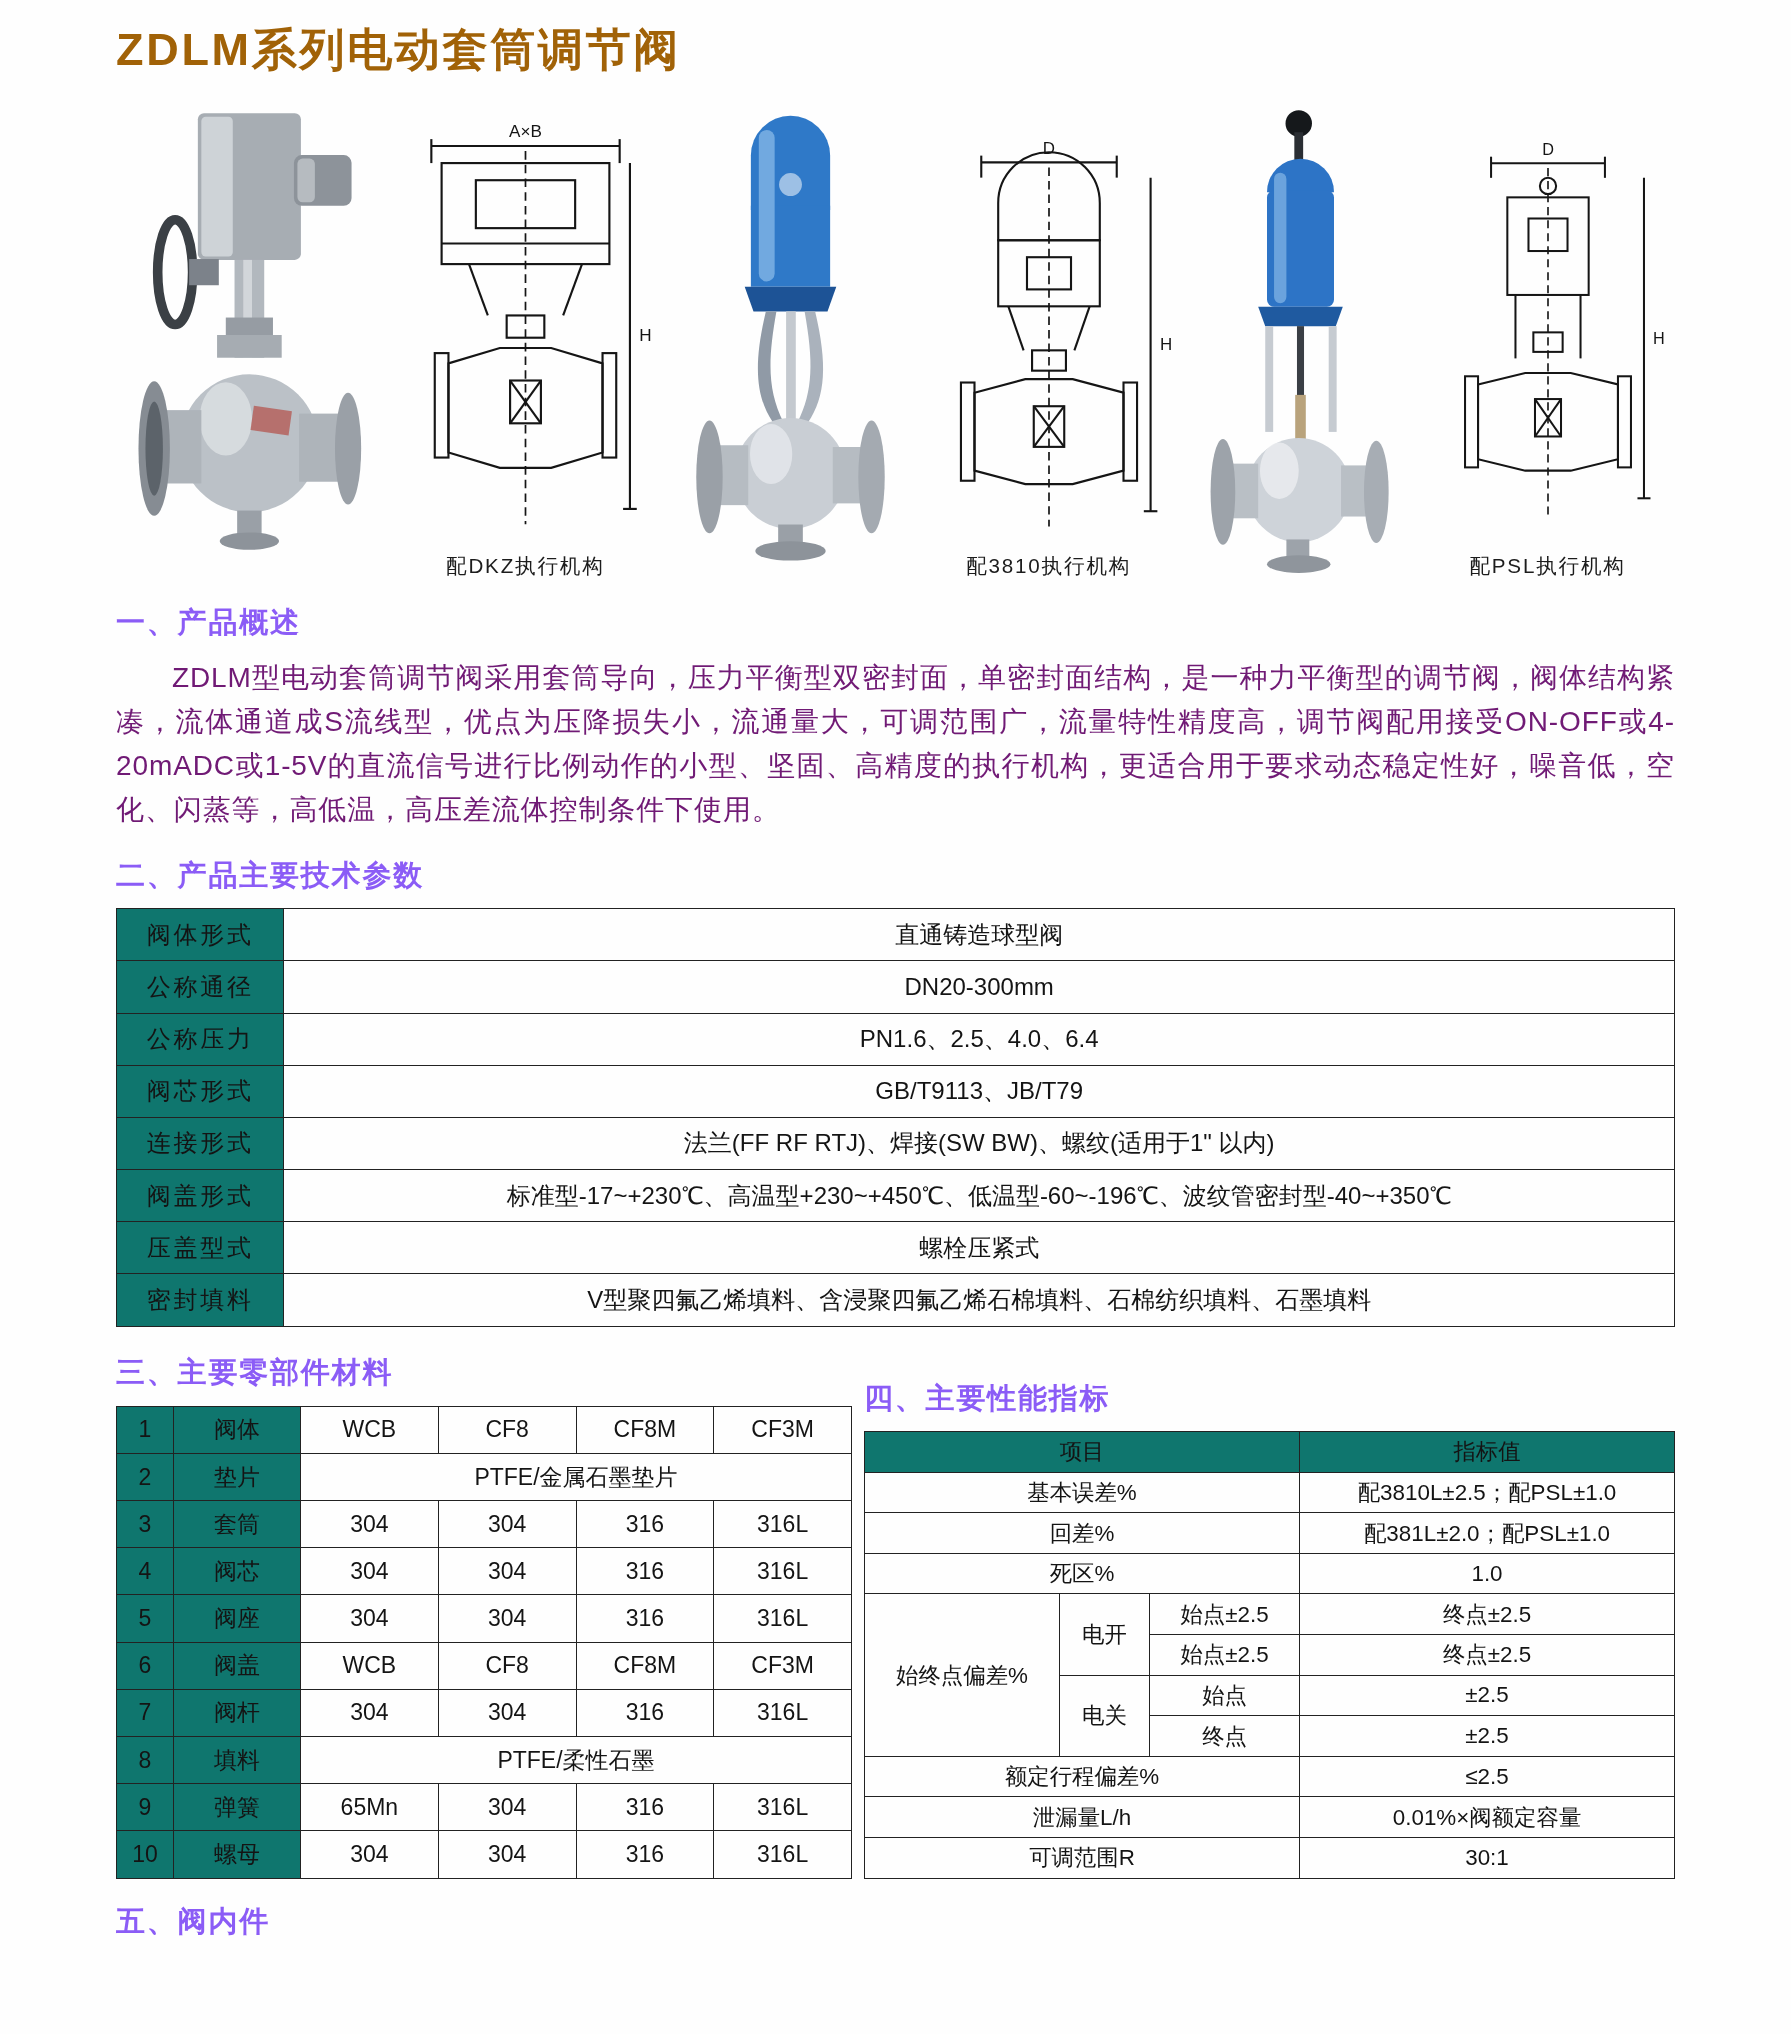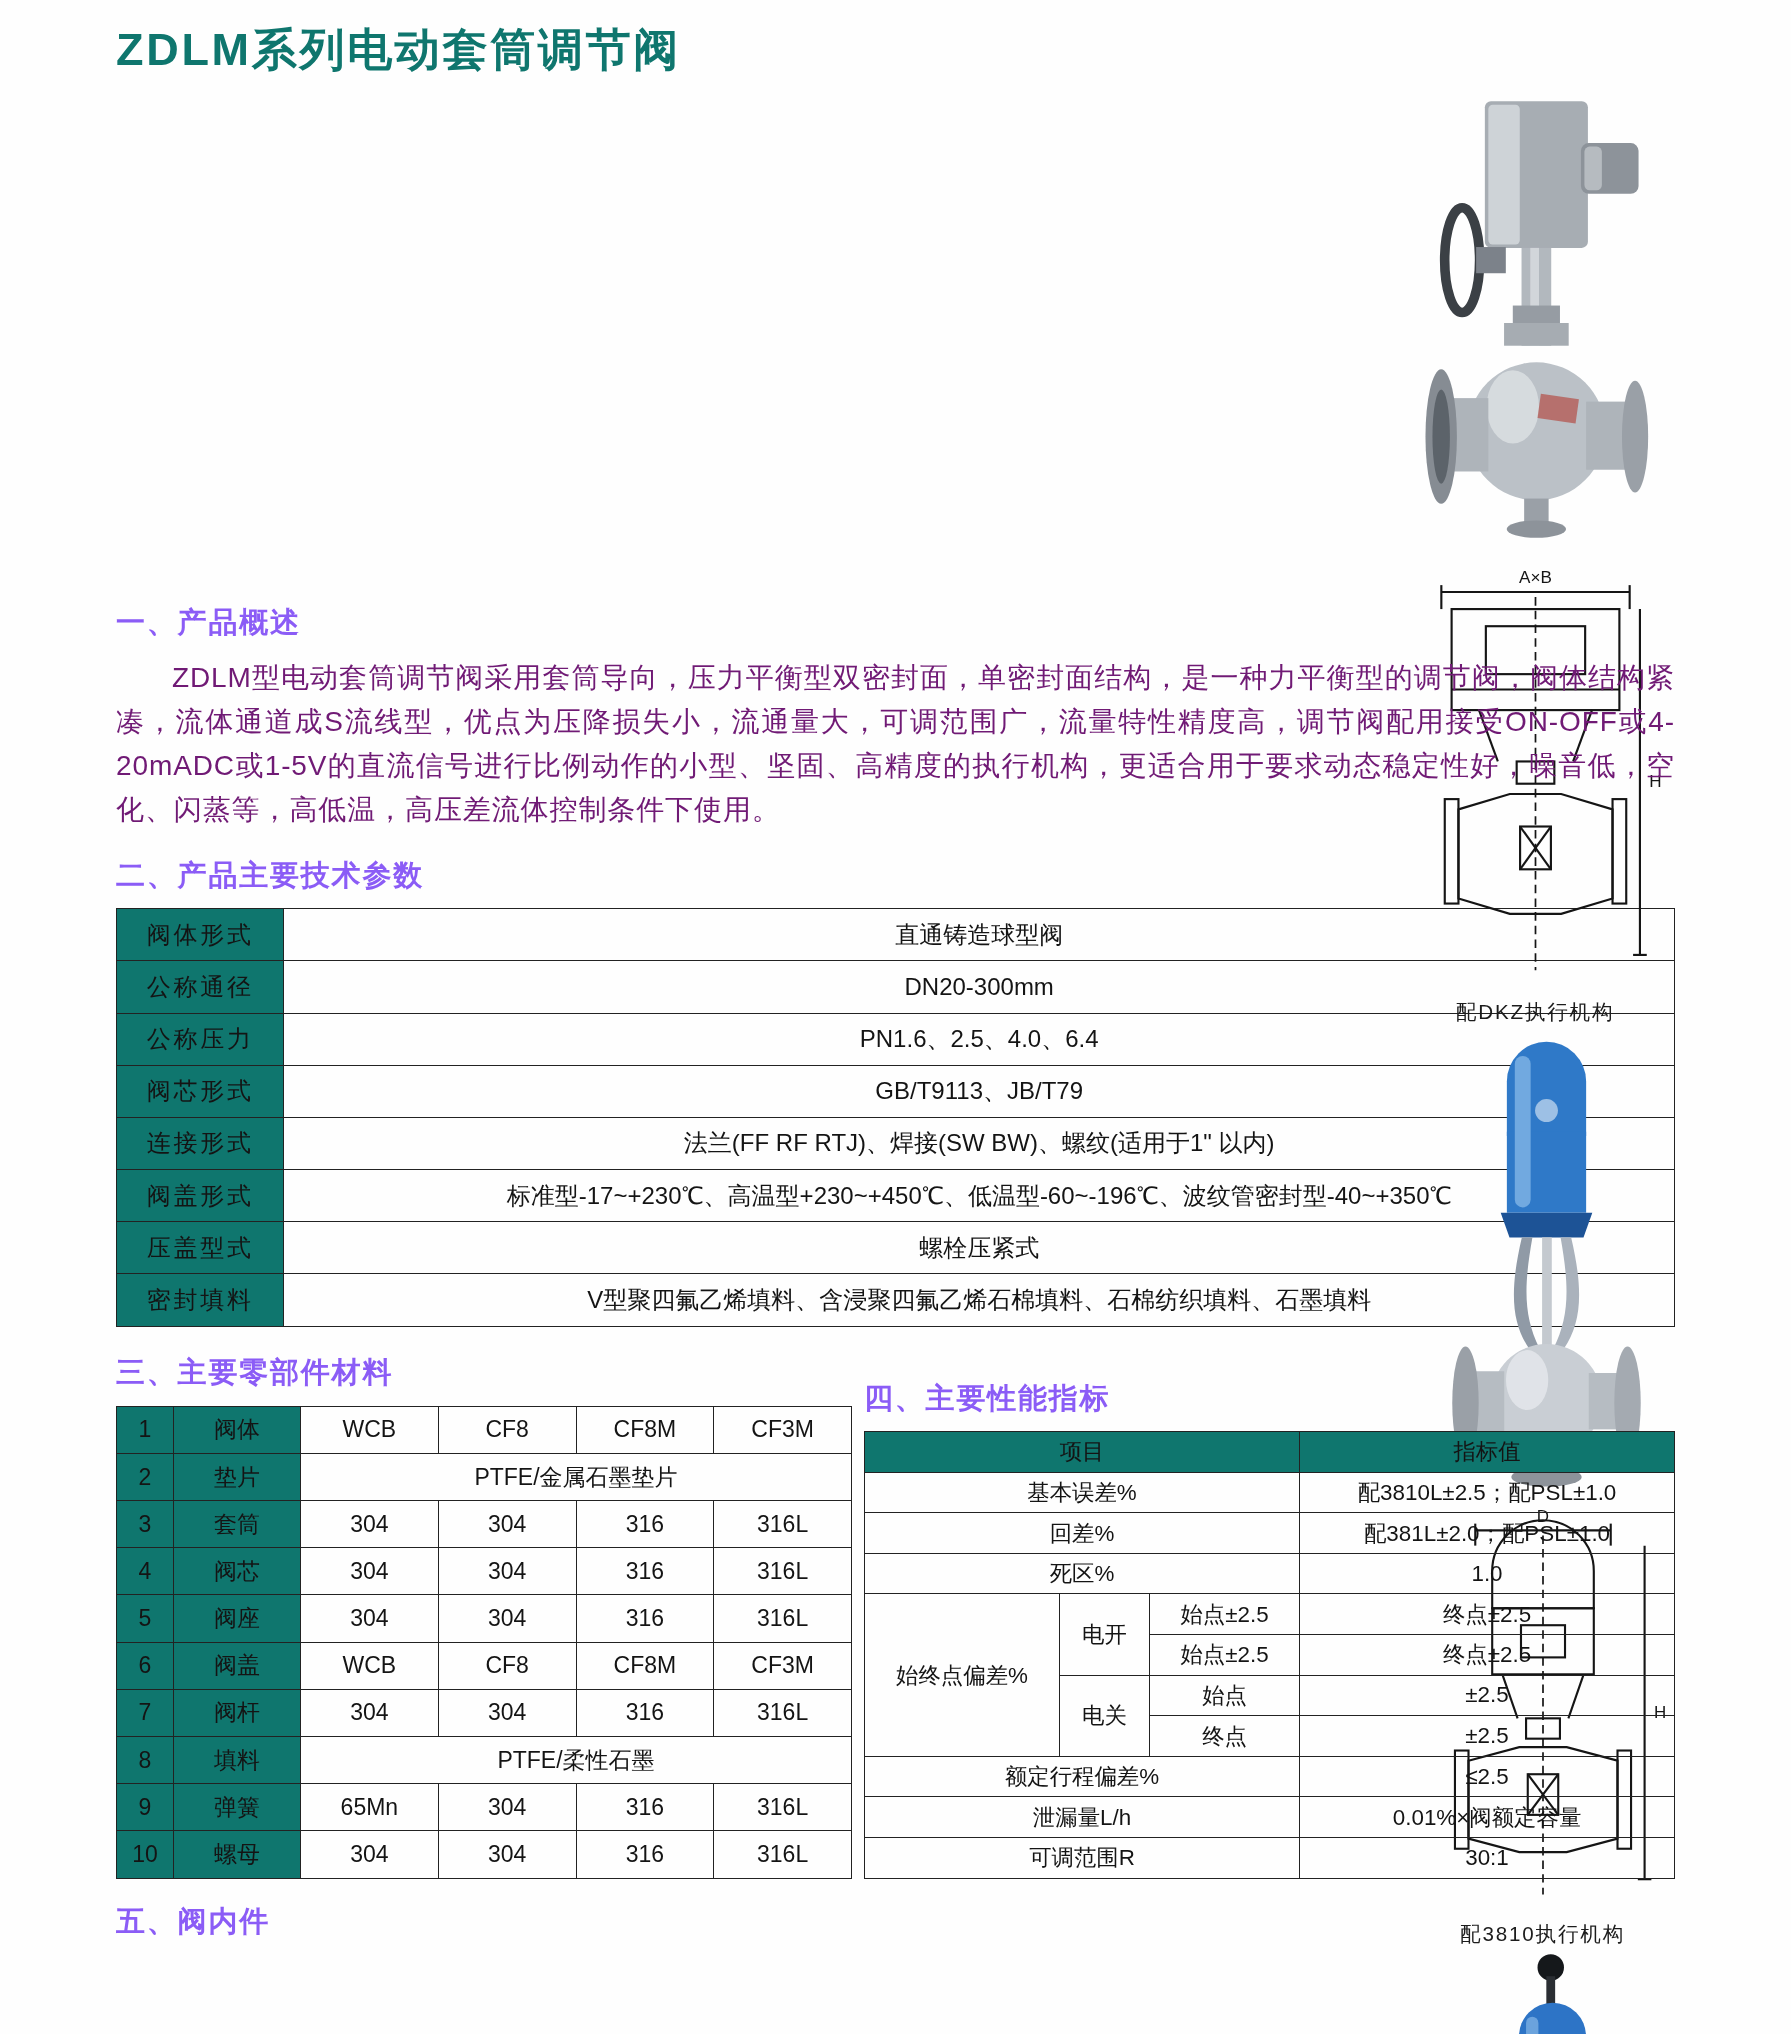--- a/index.html
+++ b/index.html
@@ -1,21 +1,21 @@
 <!DOCTYPE html>
 <html style="font-size:14.3px"><head>
 <meta charset="utf-8">
 <style>
   html,body{margin:0;padding:0;background:#ffffff;}
   body{width:1791px;font-family:"Liberation Sans",sans-serif;color:#111;}
   .page{box-sizing:border-box;width:1791px;min-height:2035px;padding:14.3px 116px 27px 116px;background:#fefefe;}
 
-  h1.title{color:#0f766e;font-size:45px;font-weight:bold;margin:5.4px 0 12.5px 0;letter-spacing:2.7px;}
-
-  .figures{display:flex;justify-content:space-between;align-items:flex-end;height:488px;margin:0 5.4px 3.6px 5.4px;flex-direction:column;}
+  h1.title{color:#a16207;font-size:45px;font-weight:bold;margin:5.4px 0 12.5px 0;letter-spacing:2.7px;}
+
+  .figures{display:flex;justify-content:space-between;align-items:flex-end;height:488px;margin:0 5.4px 3.6px 5.4px;}
   .fig{display:flex;flex-direction:column;align-items:center;}
   .fig .cap{font-size:20.6px;color:#1c1c1c;letter-spacing:1.8px;margin-top:1.8px;}
 
   h2.section{color:#8b5cf6;font-size:29px;font-weight:bold;margin:23px 0 12.5px 0;letter-spacing:1.8px;}
   p.overview{font-size:28px;line-height:1.58;margin:0;text-align:justify;text-indent:2em;color:#701a75;letter-spacing:0.9px;}
 
   table{border-collapse:collapse;table-layout:fixed;}
   td{border:1.8px solid #222;text-align:center;vertical-align:middle;font-size:24px;color:#141414;padding:3.6px 7.2px;overflow:hidden;}
   .lb{background:#0f766e;}
 

